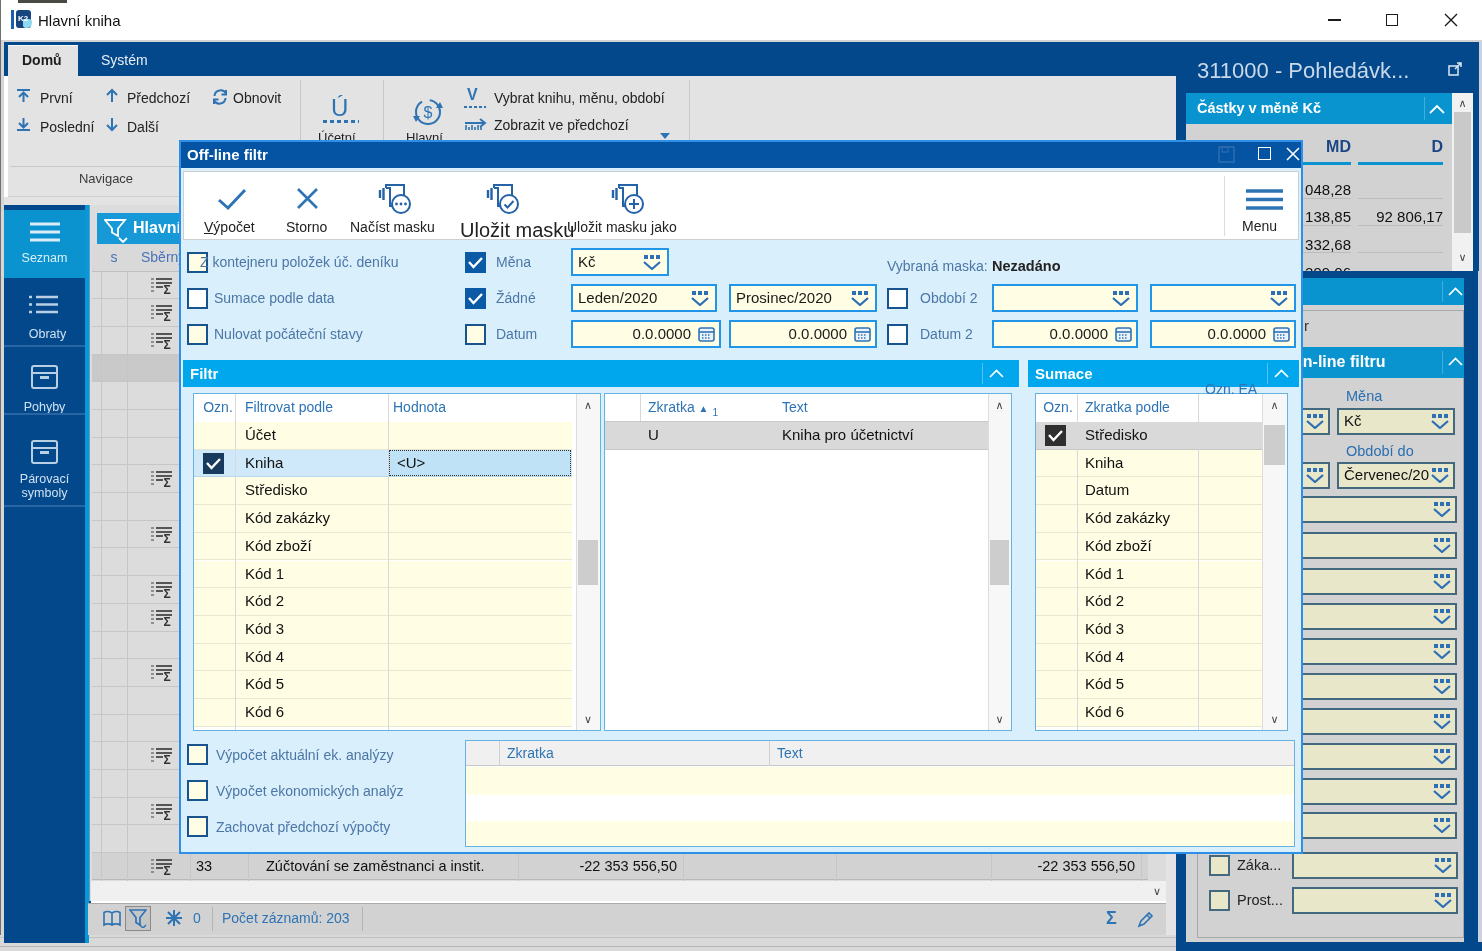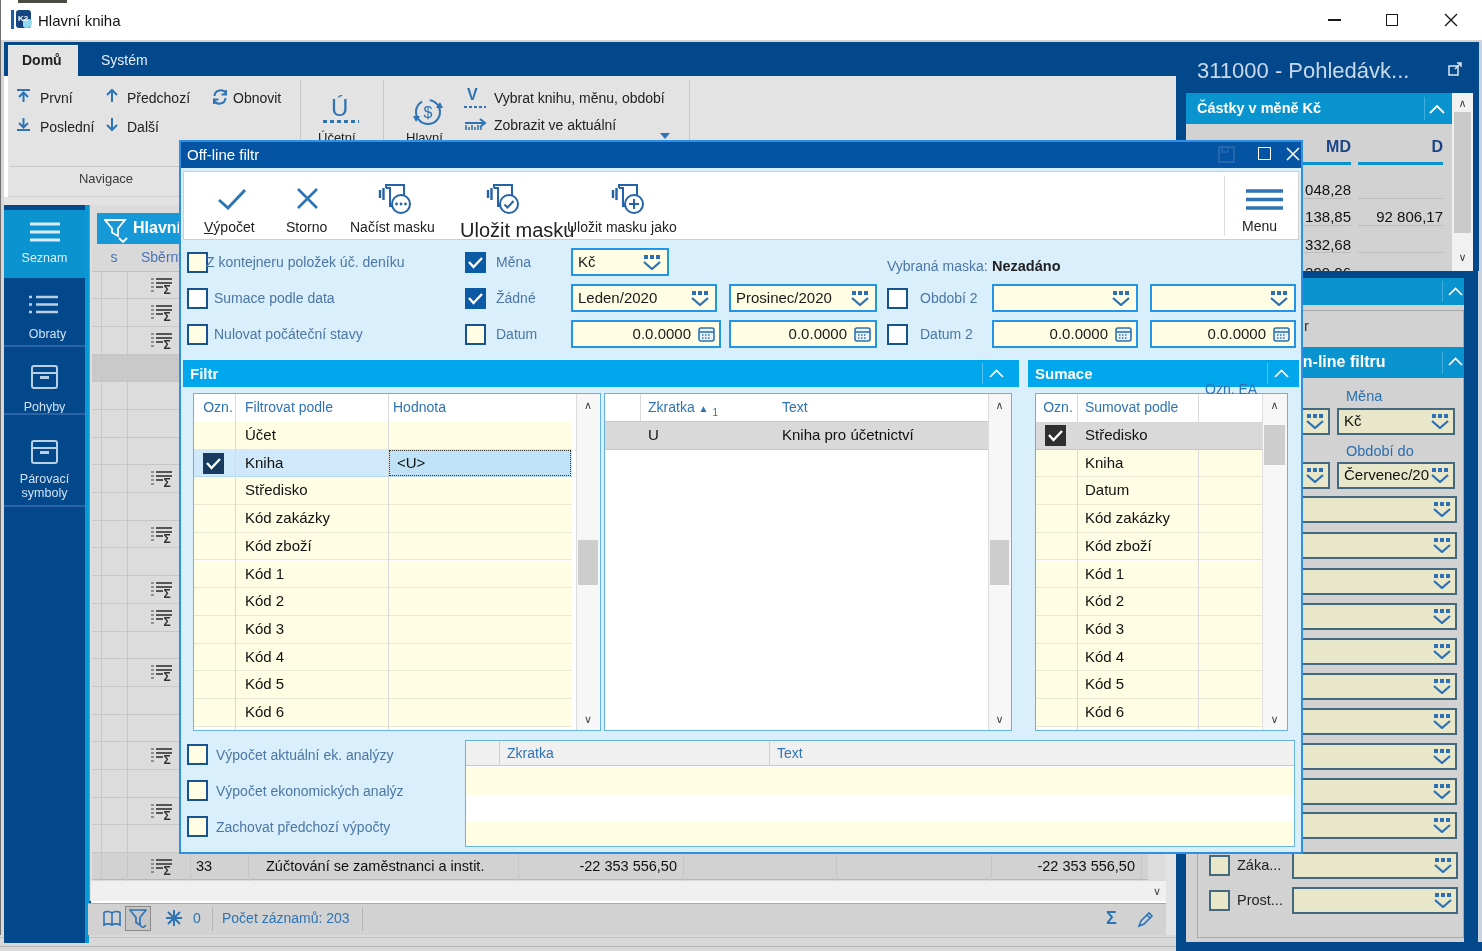--- a/index.html
+++ b/index.html
@@ -88,21 +88,21 @@
   </svg>
 <div class="a" style="left:406px;top:130px;font-size:13px;color:#222">Hlavní...</div>
 
 <div class="a" style="left:467px;top:86px;font-size:16px;color:#2e74b5;font-weight:bold">V</div>
 <div class="a" style="left:464px;top:106px;width:22px;height:2px;background:repeating-linear-gradient(90deg,#2e74b5 0 3px,transparent 3px 5px)"></div>
 <div class="a" style="left:494px;top:90px;font-size:14px;color:#222">Vybrat knihu, měnu, období</div>
 <svg class="a" style="left:464px;top:115px" width="24" height="16">
     <path d="M1 8 H20 M16 4 L21 8 L16 12" stroke="#2e74b5" stroke-width="2" fill="none"></path>
     <path d="M2 10 V15 M5 12 V15 M8 10 V15 M11 12 V15 M14 10 V15 M17 12 V15" stroke="#2e74b5" stroke-width="1.6"></path>
   </svg>
-<div class="a" style="left:494px;top:117px;font-size:14px;color:#222">Zobrazit ve aktuální</div>
+<div class="a" style="left:494px;top:117px;font-size:14px;color:#222">Zobrazit ve předchozí</div>
 <div class="gline" style="left:8px;top:196px;width:1168px;height:1px;background:#cfcfcf"></div>
 <div class="a" style="left:0;top:197px;width:1176px;height:8px;background:#e3e3e3"></div>
 
 <div class="a" style="left:0;top:0;width:1px;height:951px;background:#707070"></div>
 <div class="a" style="left:1px;top:42px;width:3px;height:909px;background:#d6d6d6"></div>
 
 <div class="a navy" style="left:4px;top:205px;width:87px;height:738px"></div>
 <div class="a" style="left:85px;top:205px;width:4px;height:738px;background:#0a97d5"></div>
 
 <div class="a" style="left:4px;top:210px;width:81px;height:68px;background:#0a93cf"></div>
@@ -477,21 +477,21 @@
       <rect x="13" y="0" width="4" height="4" fill="#2c6fb4"></rect>
       <path d="M1 7 L9 14 L17 7" stroke="#2c6fb4" stroke-width="2.2" fill="none"></path>
     </svg>
     <div class="a navy" style="left:1464px;top:271px;width:14px;height:680px"></div>
     <div class="a" style="left:1478px;top:271px;width:4px;height:680px;background:#c9d2de"></div>
     <div class="a navy" style="left:1186px;top:942px;width:296px;height:9px"></div>
   </div>
 
 <div class="a" style="left:179px;top:140px;width:1124px;height:714px;background:#daeffc;border:2px solid #2e8fe8"></div>
 <div class="a" style="left:181px;top:142px;width:1120px;height:26px;background:#0553a3"></div>
-<div class="a" style="left:187px;top:146px;font-size:15px;color:#fff;font-weight:normal">Off-line filtr</div>
+<div class="a" style="left:187px;top:146px;font-size:15px;color:#fff;font-weight:bold">Off-line filtr</div>
 <svg class="a" style="left:1218px;top:146px" width="17" height="17">
     <rect x="1" y="1" width="15" height="15" stroke="#2d6db0" stroke-width="1.5" fill="none"></rect>
     <rect x="4" y="1" width="6" height="5" stroke="#2d6db0" stroke-width="1.2" fill="none"></rect>
   </svg>
 <div class="a" style="left:1258px;top:147px;width:13px;height:13px;border:1.6px solid #fff"></div>
 <svg class="a" style="left:1286px;top:147px" width="14" height="14">
     <path d="M1 1 L13 13 M13 1 L1 13" stroke="#fff" stroke-width="1.6"></path>
   </svg>
 
 <div class="a" style="left:183px;top:171px;width:1116px;height:69px;background:#fff;border:1px solid #cfcfcf"></div>
@@ -529,21 +529,21 @@
     <path d="M23 17 V27 M18 22 H28" stroke="#2563a8" stroke-width="2"></path>
   </svg>
 <div class="a" style="left:567px;top:219px;font-size:14px;color:#222">Uložit masku jako</div>
 <div class="a" style="left:1224px;top:176px;width:1px;height:60px;background:#dcdcdc"></div>
 <svg class="a" style="left:1246px;top:189px" width="37" height="23">
     <path d="M0 2 H37 M0 10.5 H37 M0 19 H37" stroke="#2e74b5" stroke-width="3.4"></path>
   </svg>
 <div class="a" style="left:1242px;top:218px;font-size:14px;color:#222">Menu</div>
 
 <div class="cb" style="left:187px;top:252px"></div>
-<div class="a lbl" style="left:206px;top:254px">Z kontejneru položek úč. deníku</div>
+<div class="a lbl" style="left:200px;top:254px">Z kontejneru položek úč. deníku</div>
 <div class="cb w" style="left:187px;top:288px"></div>
 <div class="a lbl" style="left:214px;top:290px">Sumace podle data</div>
 <div class="cb" style="left:187px;top:324px"></div>
 <div class="a lbl" style="left:214px;top:326px">Nulovat počáteční stavy</div>
 
 <div class="cb on" style="left:465px;top:252px"></div>
 <svg class="a" style="left:468px;top:256px" width="15" height="13">
     <path d="M1 6 L5.5 11 L14 2" stroke="#fff" stroke-width="2.4" fill="none"></path>
   </svg>
 <div class="a lbl" style="left:496px;top:254px">Měna</div>
@@ -700,21 +700,21 @@
     <div class="a hdrtx" style="left:782px;top:399px">Text</div>
     <div class="a" style="left:605px;top:422px;width:385px;height:28px;background:#d9d9d9;border-bottom:1px solid #c8c8c8"></div>
     <div class="a rowtx" style="left:648px;top:426px">U</div>
     <div class="a rowtx" style="left:782px;top:426px">Kniha pro účetnictví</div>
     <div class="scroll" style="left:988px;top:394px;width:23px;height:336px"></div>
     <div class="sarr" style="left:988px;top:398px;width:23px">∧</div>
     <div class="sarr" style="left:988px;top:712px;width:23px">∨</div>
     <div class="thumb" style="left:990px;top:540px;width:19px;height:45px"></div>
     <div class="thd" style="left:1035px;top:393px;width:253px;height:338px"></div>
     <div class="a hdrtx" style="left:1040px;top:399px;width:36px;text-align:center">Ozn.</div>
-    <div class="a hdrtx" style="left:1085px;top:399px">Sumovat podle</div>
+    <div class="a hdrtx" style="left:1085px;top:399px">Zkratka podle</div>
     <div class="a hdrtx" style="left:1205px;top:381px">Ozn. EA</div>
     <div class="a" style="left:1036px;top:422.0px;width:226px;height:27.7px;background:#d9d9d9;border-bottom:1px solid #c6c6c6"></div>
     <div class="a rowtx" style="left:1085px;top:426.0px">Středisko</div>
     <div class="a" style="left:1045px;top:425.0px;width:21px;height:21px;background:#2f2f2f"></div>
     <svg class="a" style="left:1048px;top:429.0px" width="15" height="13">
       <path d="M1 6 L5.5 11 L14 2" stroke="#fff" stroke-width="2.4" fill="none"></path>
     </svg>
     <div class="a" style="left:1036px;top:449.7px;width:226px;height:27.7px;background:#fffde3;border-bottom:1px solid #e7e7d4"></div>
     <div class="a rowtx" style="left:1085px;top:453.7px">Kniha</div>
     <div class="a" style="left:1036px;top:477.4px;width:226px;height:27.7px;background:#fffde3;border-bottom:1px solid #e7e7d4"></div>

